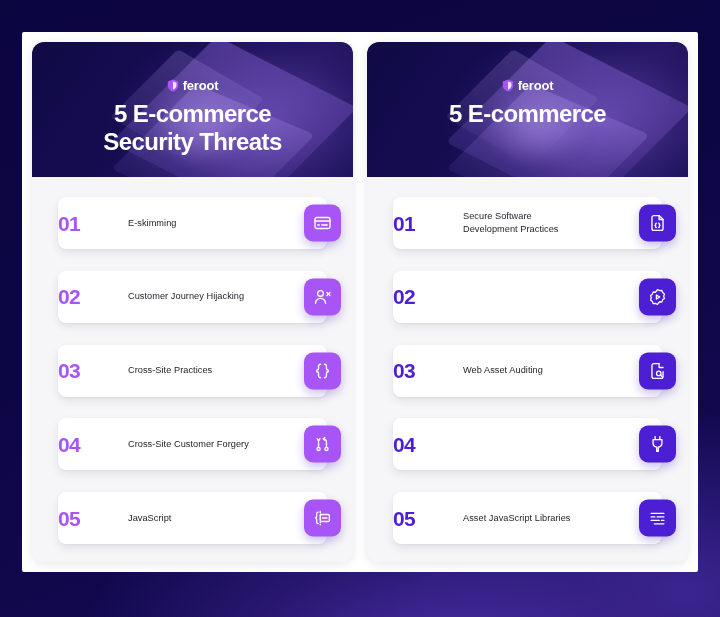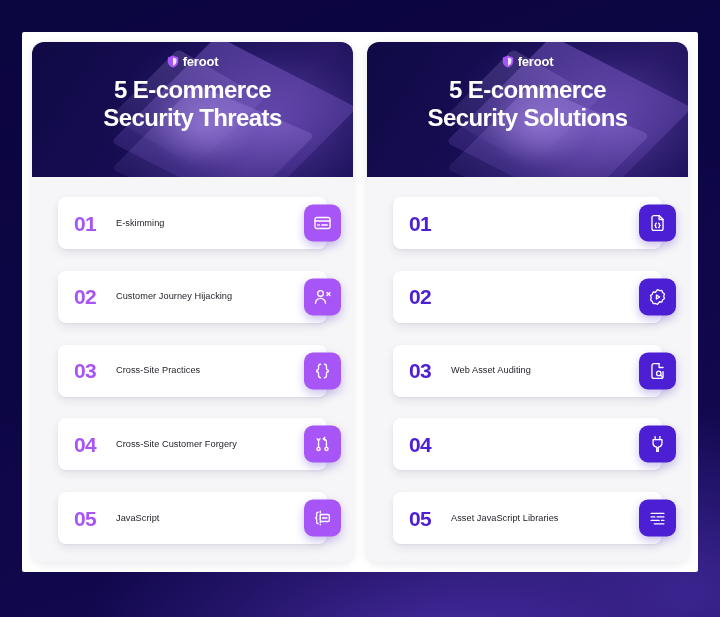--- a/index.html
+++ b/index.html
@@ -91,21 +91,21 @@
   .hdr-shape.glow {
     width: 110px; height: 80px;
     right: 96px; top: 44px;
     background: radial-gradient(ellipse at center, rgba(196,165,255,0.40), rgba(120,80,220,0) 70%);
     filter: blur(6px);
   }
 
   .hdr-content {
     position: relative;
     z-index: 2;
-    padding-top: 12px;
+    padding-top: 36px;
     text-align: center;
   }
 
   
   .logo {
     display: inline-flex;
     align-items: center;
     gap: 4px;
     margin-bottom: 8px;
   }
@@ -139,23 +139,24 @@
   }
 
   
   .row {
     position: relative;
     height: 52px;
     background: #ffffff;
     border-radius: 8px;
     display: flex;
     align-items: center;
-    padding-left: 16px;
+    padding-left: 0;
     padding-right: 54px;
     box-shadow: 0 4px 10px rgba(30,20,70,0.09), 0 1px 2px rgba(30,20,70,0.05);
+    gap: 28px;
   }
 
   .row-num {
     font-size: 21px;
     font-weight: 700;
     letter-spacing: -0.6px;
     width: 34px;
     flex: 0 0 34px;
     line-height: 1;
   }
@@ -308,29 +309,29 @@
           <span>
             <svg width="12" height="13" viewBox="0 0 12 13">
               <path d="M6 0.6 L11.2 2.5 V6.4 C11.2 9.4 8.9 11.7 6 12.4 C3.1 11.7 0.8 9.4 0.8 6.4 V2.5 Z" fill="#a855f7"></path>
               <path d="M6 2.6 L9.4 3.8 V6.5 C9.4 8.4 7.9 10 6 10.5 Z" fill="#ffffff" opacity="0.85"></path>
             </svg>
           </span>
           <span class="logo-text">feroot</span>
         </div>
         <div class="card-title">
           <span>5 E-commerce</span>
-          <span class="l2">Security Solutions</span>
         </div>
       </div>
     </div>
 
     <div class="card-body">
 
       <div class="row">
         <span class="row-num">01</span>
+        <span class="row-label">Secure Software<br>Development Practices</span>
         <span class="row-badge">
           <svg width="19" height="19" viewBox="0 0 24 24" fill="none" stroke="#ffffff" stroke-width="1.7" stroke-linecap="round" stroke-linejoin="round">
             <path d="M14 2.6H7.4A2.4 2.4 0 0 0 5 5v14a2.4 2.4 0 0 0 2.4 2.4h9.2A2.4 2.4 0 0 0 19 19V7.6z"></path>
             <path d="M14 2.6V7.6H19"></path>
             <path d="M10.6 12.2c-.8 0-1 .4-1 1.1v.9c0 .6-.4.8-.8.8 .4 0 .8.2.8.8v.9c0 .7.2 1.1 1 1.1"></path>
             <path d="M13.4 12.2c.8 0 1 .4 1 1.1v.9c0 .6.4.8.8.8-.4 0-.8.2-.8.8v.9c0 .7-.2 1.1-1 1.1"></path>
           </svg>
         </span>
       </div>
 

